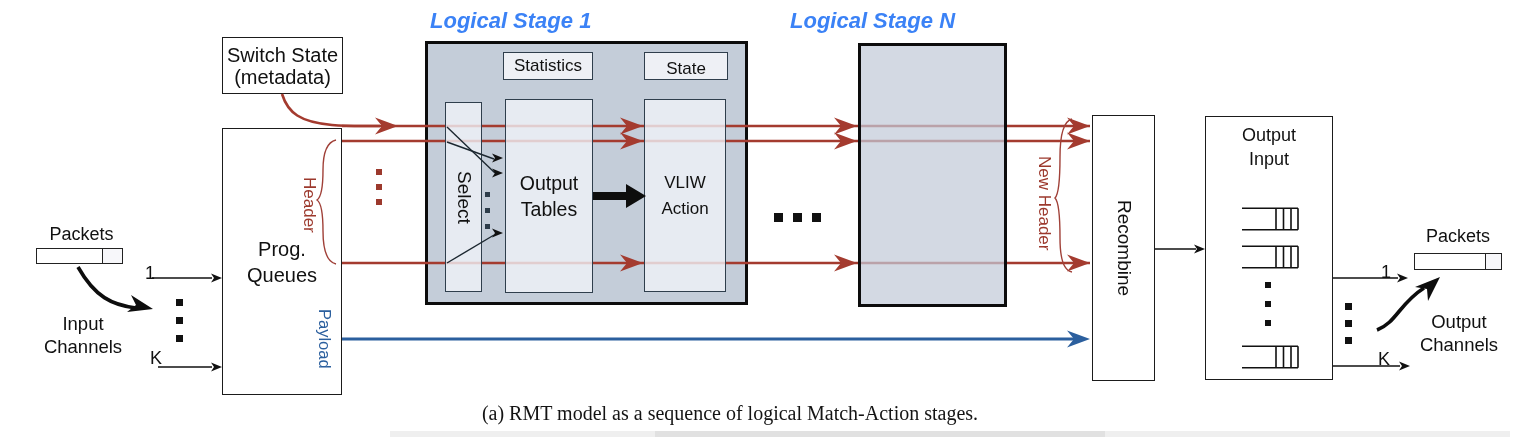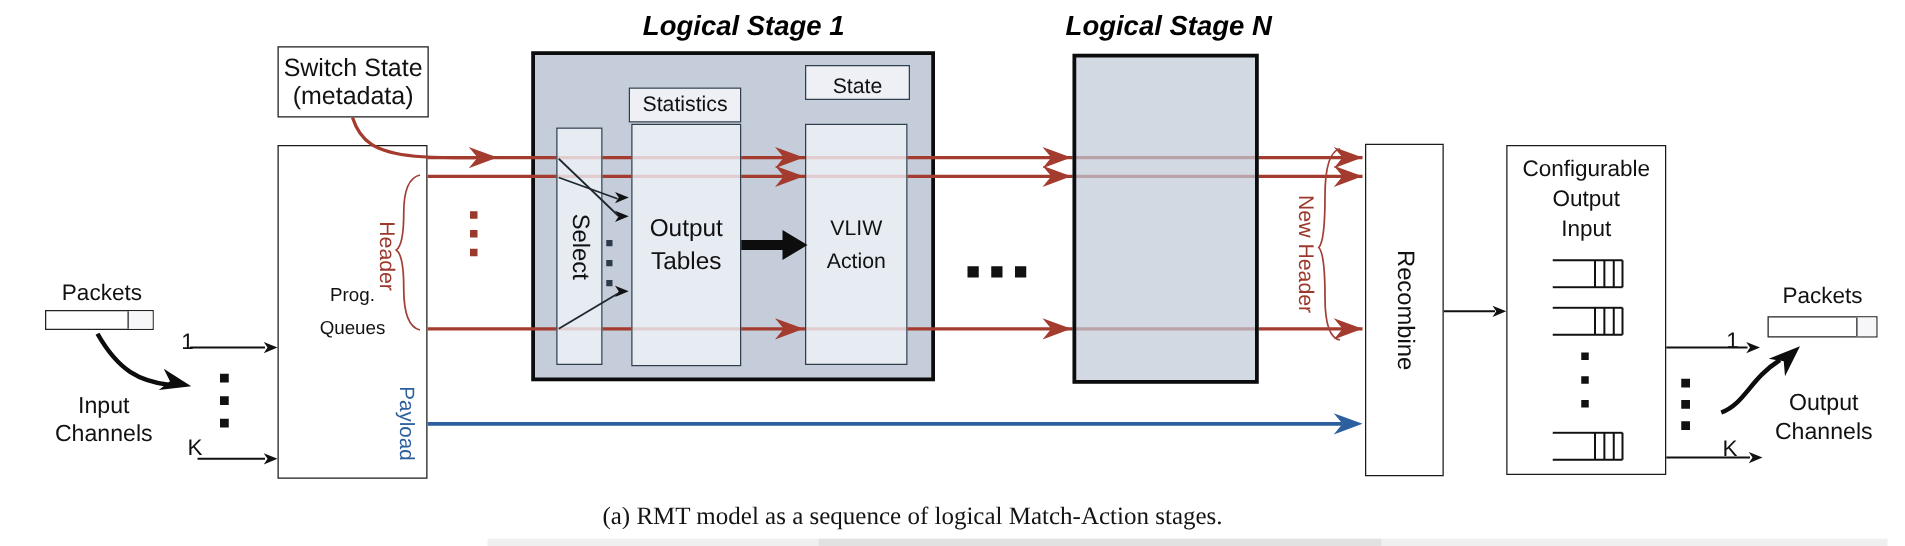--- a/index.html
+++ b/index.html
@@ -16,21 +16,21 @@
   .vtext{writing-mode:vertical-rl;text-orientation:mixed;}
   .dots{position:absolute;display:flex;}
   .dots.v{flex-direction:column;}
   .dots.h{flex-direction:row;}
   .dots i{display:block;background:#111;}
   svg.layer{position:absolute;left:0;top:0;}
   .z1{z-index:1}.z2{z-index:2}.z3{z-index:3}.z4{z-index:4}.z5{z-index:5}
   .caption{position:absolute;left:0;top:402px;width:1460px;text-align:center;
            font-family:"Liberation Serif",serif;font-size:20px;color:#141414;}
   .stage-title{position:absolute;font-size:22px;font-weight:bold;font-style:italic;
-               text-align:center;color:#000000;}
+               text-align:left;color:#3b82f6;}
   .packet{position:absolute;box-sizing:border-box;background:#fff;border:1.6px solid #222;}
   .packet .cell{position:absolute;right:0;top:0;bottom:0;border-left:1.6px solid #222;background:#f7f7fa;}
 </style>
 </head>
 <body>
 
 <div id="canvas">
 
   <div class="stage-bg z1" style="left:425px;top:41px;width:323px;height:264px;background:#c4cdd9;"></div>
 
@@ -43,21 +43,21 @@
 
   <div class="stage-bg z3" style="left:858px;top:43px;width:149px;height:264px;background:rgba(194,202,216,0.72);"></div>
 
   <div class="box white-box z3" style="left:222px;top:37px;width:121px;height:57px;font-size:20px;line-height:22px;">
     <div>
       <div>Switch State</div>
       <div>(metadata)</div>
     </div>
   </div>
 
-  <div class="box white-box z3" style="left:222px;top:116px;width:120px;height:267px;font-size:15px;line-height:26px;">
+  <div class="box white-box z3" style="left:222px;top:128px;width:120px;height:267px;font-size:20px;line-height:26px;">
     <div>
       <div>Prog.</div>
       <div>Queues</div>
     </div>
   </div>
 
   <div class="box inner-box z3" style="left:445px;top:102px;width:37px;height:190px;font-size:19px;">
     <span class="vtext">Select</span>
   </div>
 
@@ -68,35 +68,34 @@
     </div>
   </div>
 
   <div class="box inner-box z3" style="left:644px;top:99px;width:82px;height:193px;font-size:17px;line-height:26px;">
     <div>
       <div>VLIW</div>
       <div>Action</div>
     </div>
   </div>
 
-  <div class="box opaque-inner z3" style="left:503px;top:52px;width:90px;height:28px;font-size:17px;margin-top:18px;">
+  <div class="box opaque-inner z3" style="left:503px;top:52px;width:90px;height:28px;font-size:17px;">
     <span>Statistics</span>
   </div>
 
   <div class="box opaque-inner z3" style="left:644px;top:52px;width:84px;height:28px;font-size:17px;align-items:flex-end;">
     <span>State</span>
   </div>
 
   <div class="box white-box z3" style="left:1092px;top:115px;width:63px;height:266px;font-size:19px;">
     <span class="vtext">Recombine</span>
   </div>
 
   <div class="box white-box z3" style="left:1205px;top:116px;width:128px;height:264px;align-items:flex-start;">
     <div class="lbl" style="position:static;width:100%;margin-top:6px;font-size:18px;line-height:24px;">
-      <div>Configurable</div>
       <div>Output</div>
       <div>Input</div>
     </div>
     <svg class="abs" style="left:36px;top:90px;" width="58" height="24">
       <path d="M0,1.2 H56 M0,22.8 H56 M56,1.2 V22.8 M34,1.2 V22.8 M41.5,1.2 V22.8 M49,1.2 V22.8" stroke="#111" stroke-width="1.6" fill="none"></path>
     </svg>
     <svg class="abs" style="left:36px;top:128px;" width="58" height="24">
       <path d="M0,1.2 H56 M0,22.8 H56 M56,1.2 V22.8 M34,1.2 V22.8 M41.5,1.2 V22.8 M49,1.2 V22.8" stroke="#111" stroke-width="1.6" fill="none"></path>
     </svg>
     <svg class="abs" style="left:36px;top:228px;" width="58" height="24">

